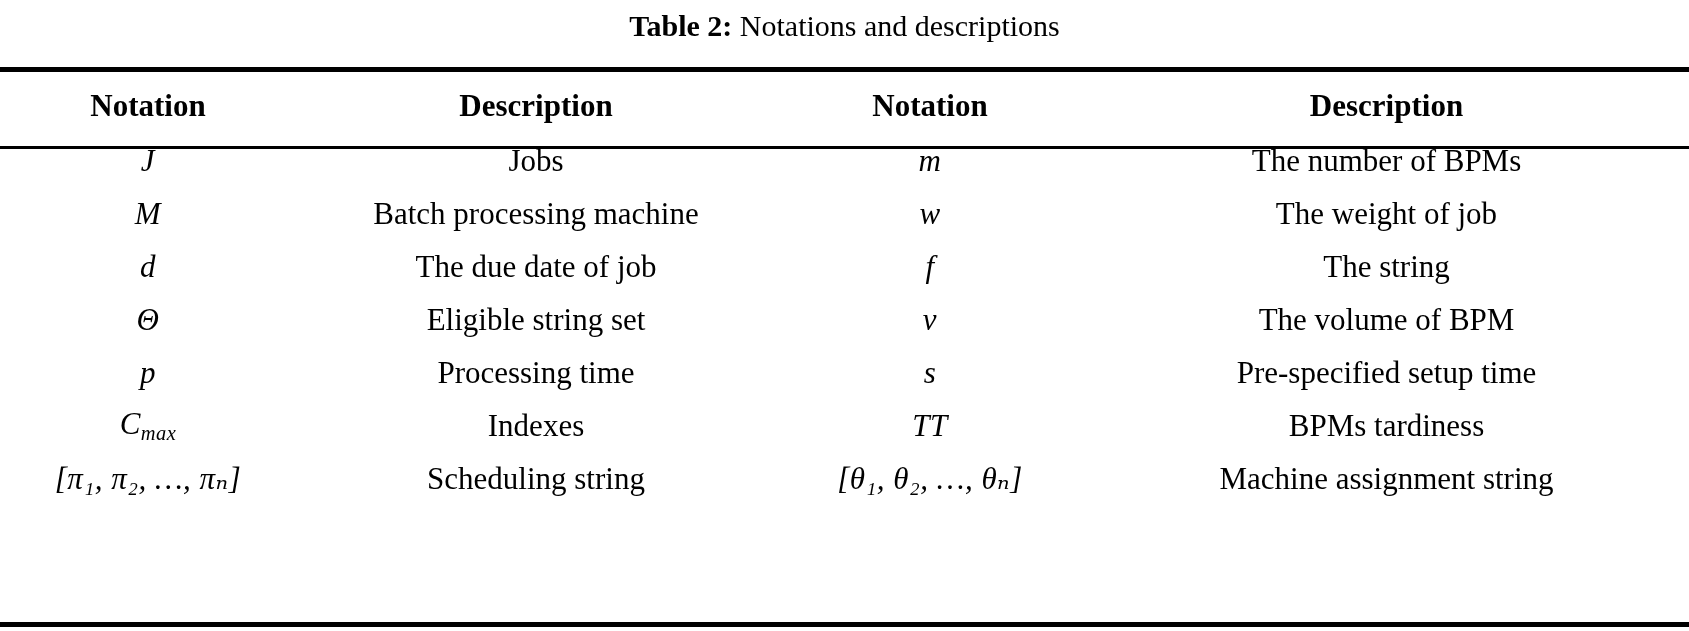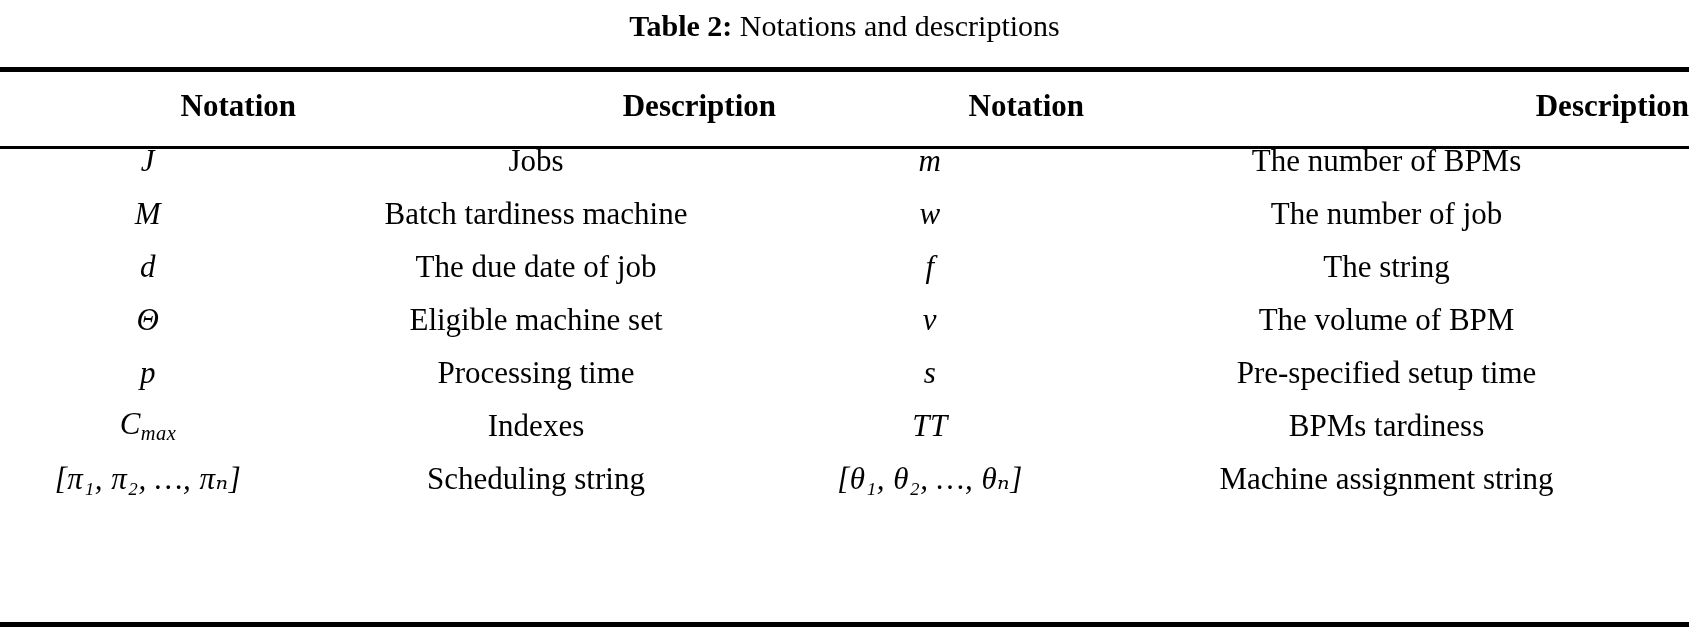--- a/index.html
+++ b/index.html
@@ -71,21 +71,20 @@
     vertical-align: middle;
     padding: 0;
     white-space: nowrap;
   }
 
   table.notations thead th {
     height: 56px;
     font-size: 31px;
     font-weight: bold;
     line-height: 36px;
-    text-align: right;
   }
 
   table.notations tbody tr { height: 53px; }
 
   table.notations tbody td {
     font-size: 31px;
     line-height: 38px;
   }
 
   
@@ -140,35 +139,35 @@
 
       <tr>
         <td class="math">J</td>
         <td class="desc">Jobs</td>
         <td class="math">m</td>
         <td class="desc">The number of BPMs</td>
       </tr>
 
       <tr>
         <td class="math">M</td>
-        <td class="desc">Batch tardiness machine</td>
+        <td class="desc">Batch processing machine</td>
         <td class="math">w</td>
-        <td class="desc">The number of job</td>
+        <td class="desc">The weight of job</td>
       </tr>
 
       <tr>
         <td class="math">d</td>
         <td class="desc">The due date of job</td>
         <td class="math">f</td>
         <td class="desc">The string</td>
       </tr>
 
       <tr>
         <td class="math">Θ</td>
-        <td class="desc">Eligible machine set</td>
+        <td class="desc">Eligible string set</td>
         <td class="math">v</td>
         <td class="desc">The volume of BPM</td>
       </tr>
 
       <tr>
         <td class="math">p</td>
         <td class="desc">Processing time</td>
         <td class="math">s</td>
         <td class="desc">Pre-specified setup time</td>
       </tr>

